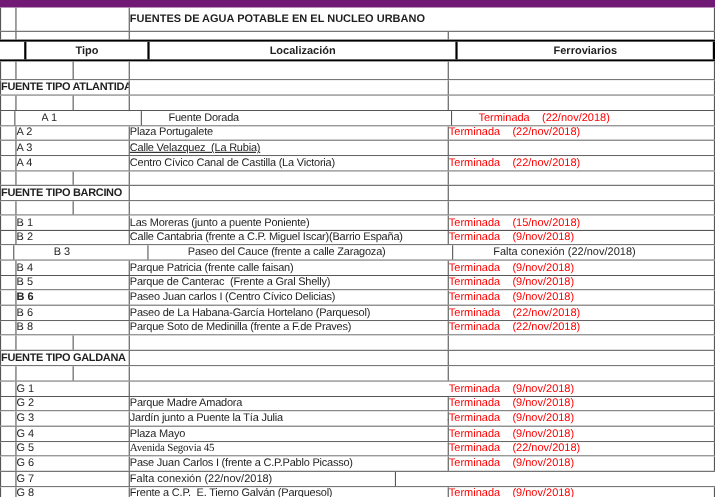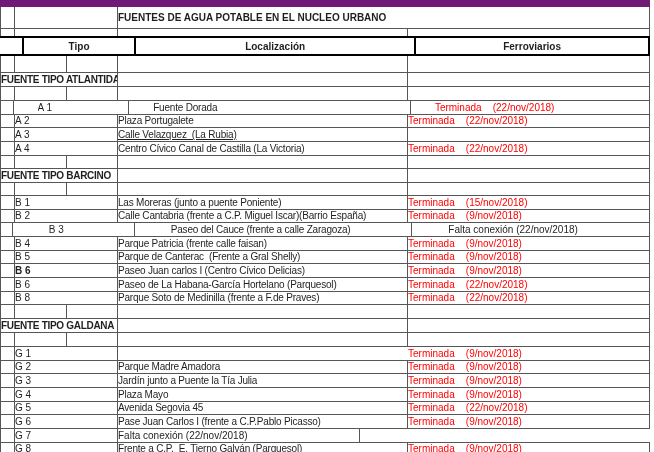--- a/index.html
+++ b/index.html
@@ -203,21 +203,21 @@
       </div>
       <div class="row" style="height: 14px;">
         <div class="c" style="width: 15px;"></div>
         <div class="c c-code" style="width: 103px;">G 4</div>
         <div class="c c-loc" style="width: 290px;">Plaza Mayo</div>
         <div class="c c-obs" style="width: 242px; color: rgb(255, 0, 0);">Terminada    (9/nov/2018)</div>
       </div>
       <div class="row" style="height: 13px;">
         <div class="c" style="width: 15px;"></div>
         <div class="c c-code" style="width: 103px;">G 5</div>
-        <div class="c c-loc" style="width: 290px;">Avenida Segovia 45</div>
+        <div class="c c-loc" style="width: 290px; font-family: Liberation Serif, serif;">Avenida Segovia 45</div>
         <div class="c c-obs" style="width: 242px; color: rgb(255, 0, 0);">Terminada    (22/nov/2018)</div>
       </div>
       <div class="row" style="height: 14px;">
         <div class="c" style="width: 15px;"></div>
         <div class="c c-code" style="width: 103px;">G 6</div>
         <div class="c c-loc" style="width: 290px;">Pase Juan Carlos I (frente a C.P.Pablo Picasso)</div>
         <div class="c c-obs" style="width: 242px; color: rgb(255, 0, 0);">Terminada    (9/nov/2018)</div>
       </div>
       <div class="row" style="height: 14px;">
         <div class="c" style="width: 15px;"></div>

